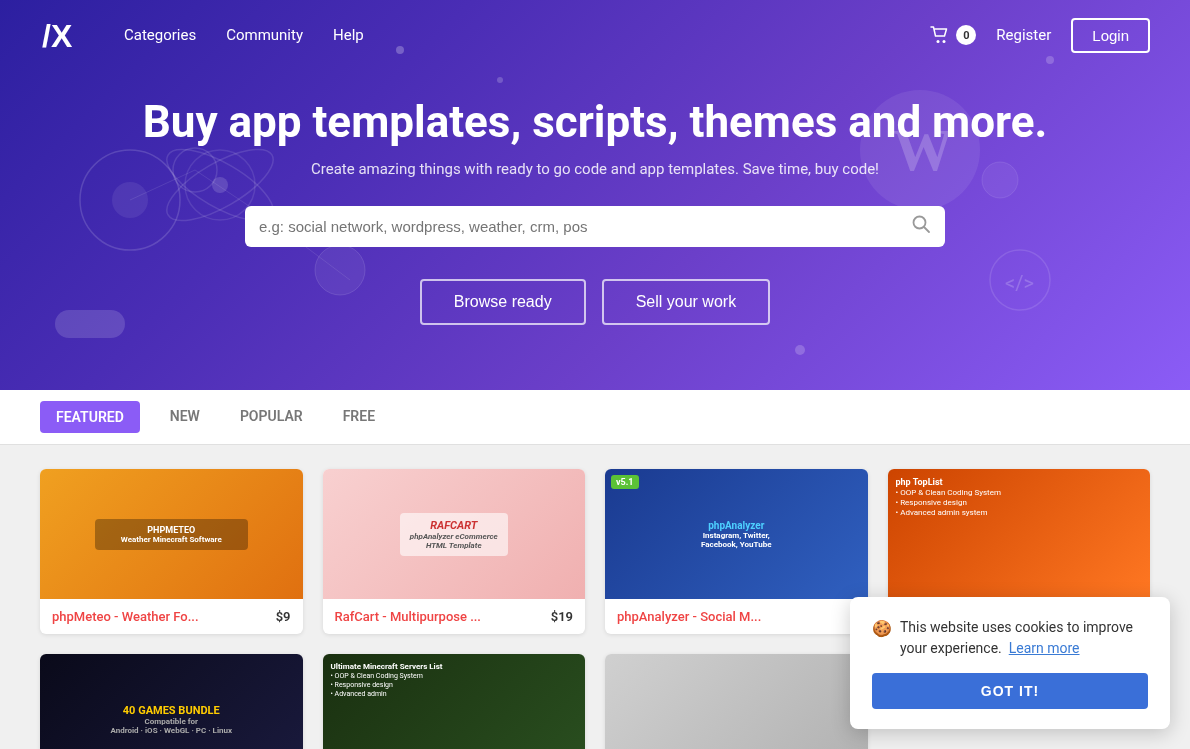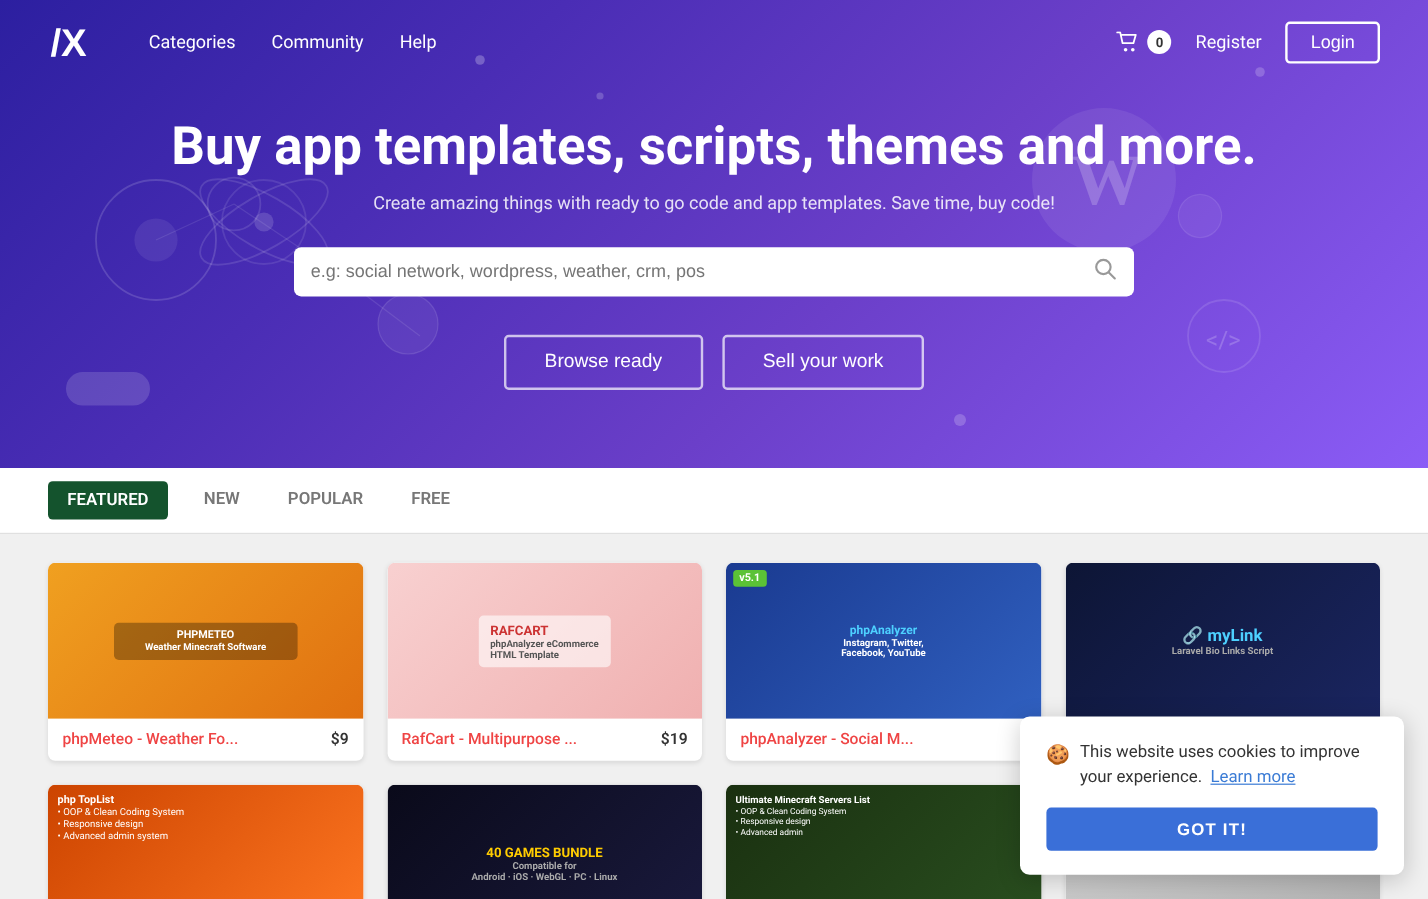--- a/index.html
+++ b/index.html
@@ -174,21 +174,21 @@
     }
     .tab-item {
       padding: 18px 10px;
       font-size: 14px;
       font-weight: 600;
       color: #777;
       cursor: pointer;
       border-bottom: 3px solid transparent;
     }
     .tab-item.active {
-      background: #14532d;
+      background: #8b5cf6;
       color: #fff;
       border-radius: 4px;
       padding: 8px 16px;
       border-bottom: none;
     }
 
     
     .items-grid {
       background: #f0f0f0;
       padding: 24px 40px;
@@ -378,21 +378,21 @@
         </div>
       </div>
       <div class="item-info">
         <span class="item-title">phpMeteo - Weather Fo...</span>
         <span class="item-price">$9</span>
       </div>
     </div>
     <div class="item-card">
       <div class="item-thumb-placeholder">
         <div style="position:relative;width:100%;height:100%;background:linear-gradient(135deg,#f8d0d0,#f0b0b0);display:flex;align-items:center;justify-content:center;">
-          <div style="background:rgba(255,255,255,0.6);border-radius:4px;padding:6px 10px;text-align:left;">
+          <div style="background:rgba(255,255,255,0.6);border-radius:4px;padding:6px 10px;text-align:center;font-style:italic;">
             <div style="color:#cc3333;font-size:11px;font-weight:bold;">RAFCART</div>
             <div style="color:#555;font-size:8px;">phpAnalyzer eCommerce</div>
             <div style="color:#555;font-size:8px;">HTML Template</div>
           </div>
         </div>
       </div>
       <div class="item-info">
         <span class="item-title">RafCart - Multipurpose ...</span>
         <span class="item-price">$19</span>
       </div>
@@ -408,34 +408,20 @@
           </div>
         </div>
       </div>
       <div class="item-info">
         <span class="item-title">phpAnalyzer - Social M...</span>
         <span class="item-price"></span>
       </div>
     </div>
     <div class="item-card">
       <div class="item-thumb-placeholder">
-        <div style="position:relative;width:100%;height:100%;background:linear-gradient(135deg,#0d1535,#1a2560);display:flex;align-items:center;justify-content:center;">
-          <div style="text-align:center;">
-            <div style="color:#4dd0ff;font-size:14px;font-weight:bold;">🔗 myLink</div>
-            <div style="color:#aaa;font-size:8px;">Laravel Bio Links Script</div>
-          </div>
-        </div>
-      </div>
-      <div class="item-info">
-        <span class="item-title">myLink - Laravel Bio...</span>
-        <span class="item-price"></span>
-      </div>
-    </div>
-    <div class="item-card">
-      <div class="item-thumb-placeholder">
         <div style="position:relative;width:100%;height:100%;background:linear-gradient(135deg,#cc4400,#ff7722);display:flex;align-items:flex-start;justify-content:flex-start;padding:8px;">
           <div style="color:#fff;font-size:9px;font-weight:bold;">php TopList<br><span style="font-weight:normal;font-size:8px;">• OOP &amp; Clean Coding System<br>• Responsive design<br>• Advanced admin system</span></div>
         </div>
       </div>
 
     </div>
     <div class="item-card">
       <div class="item-thumb-placeholder">
         <div style="position:relative;width:100%;height:100%;background:linear-gradient(135deg,#0a0a1a,#1a1a3e);display:flex;align-items:center;justify-content:center;">
           <div style="text-align:center;color:#fff;">

